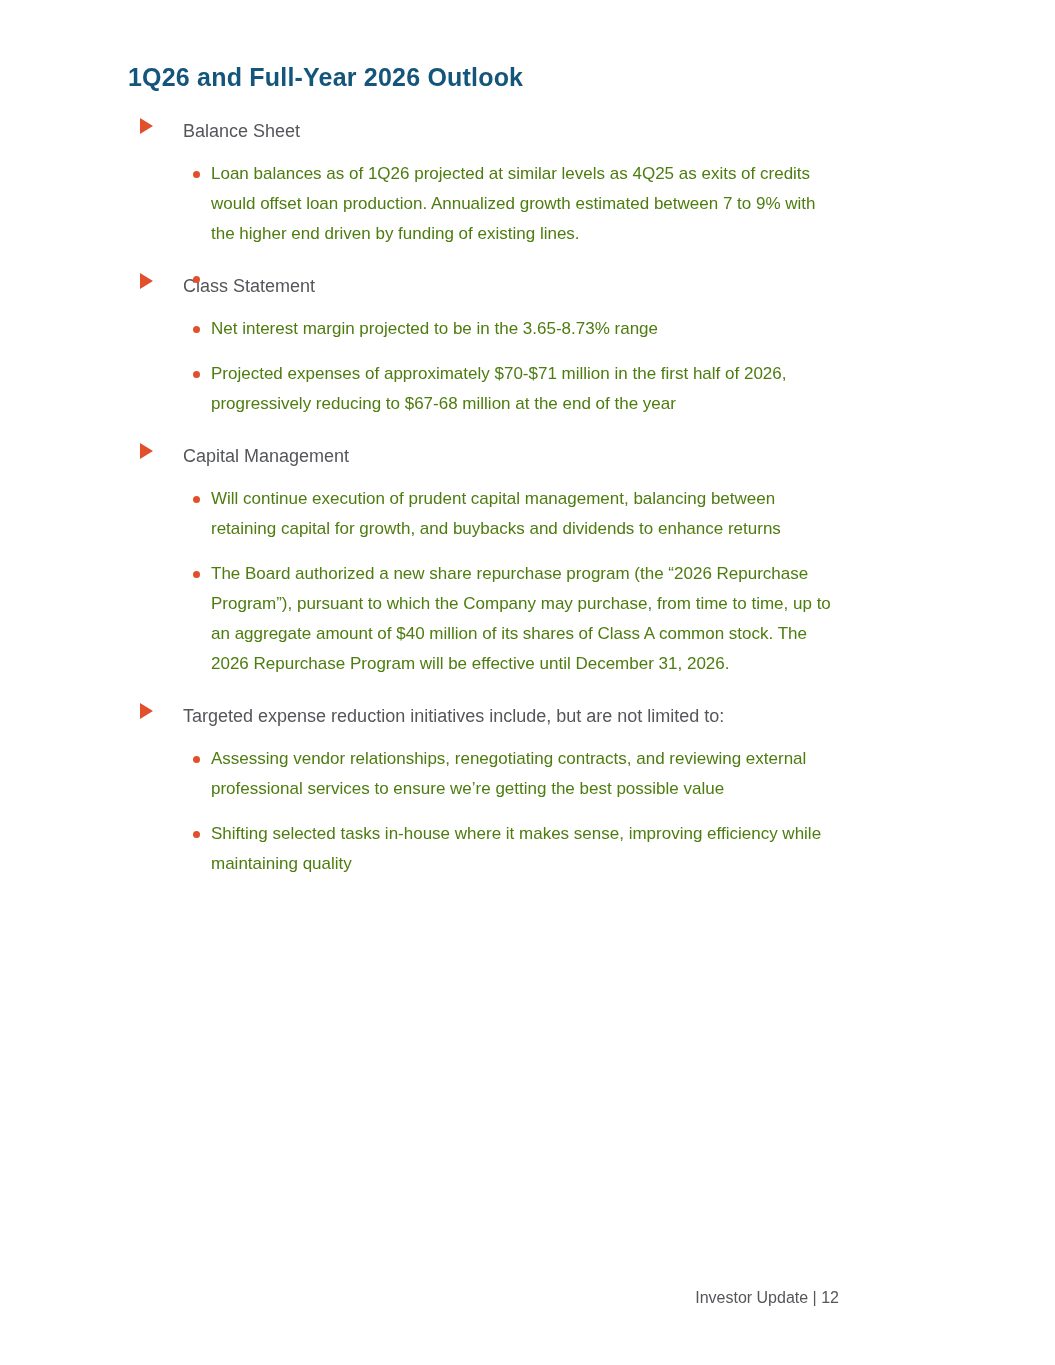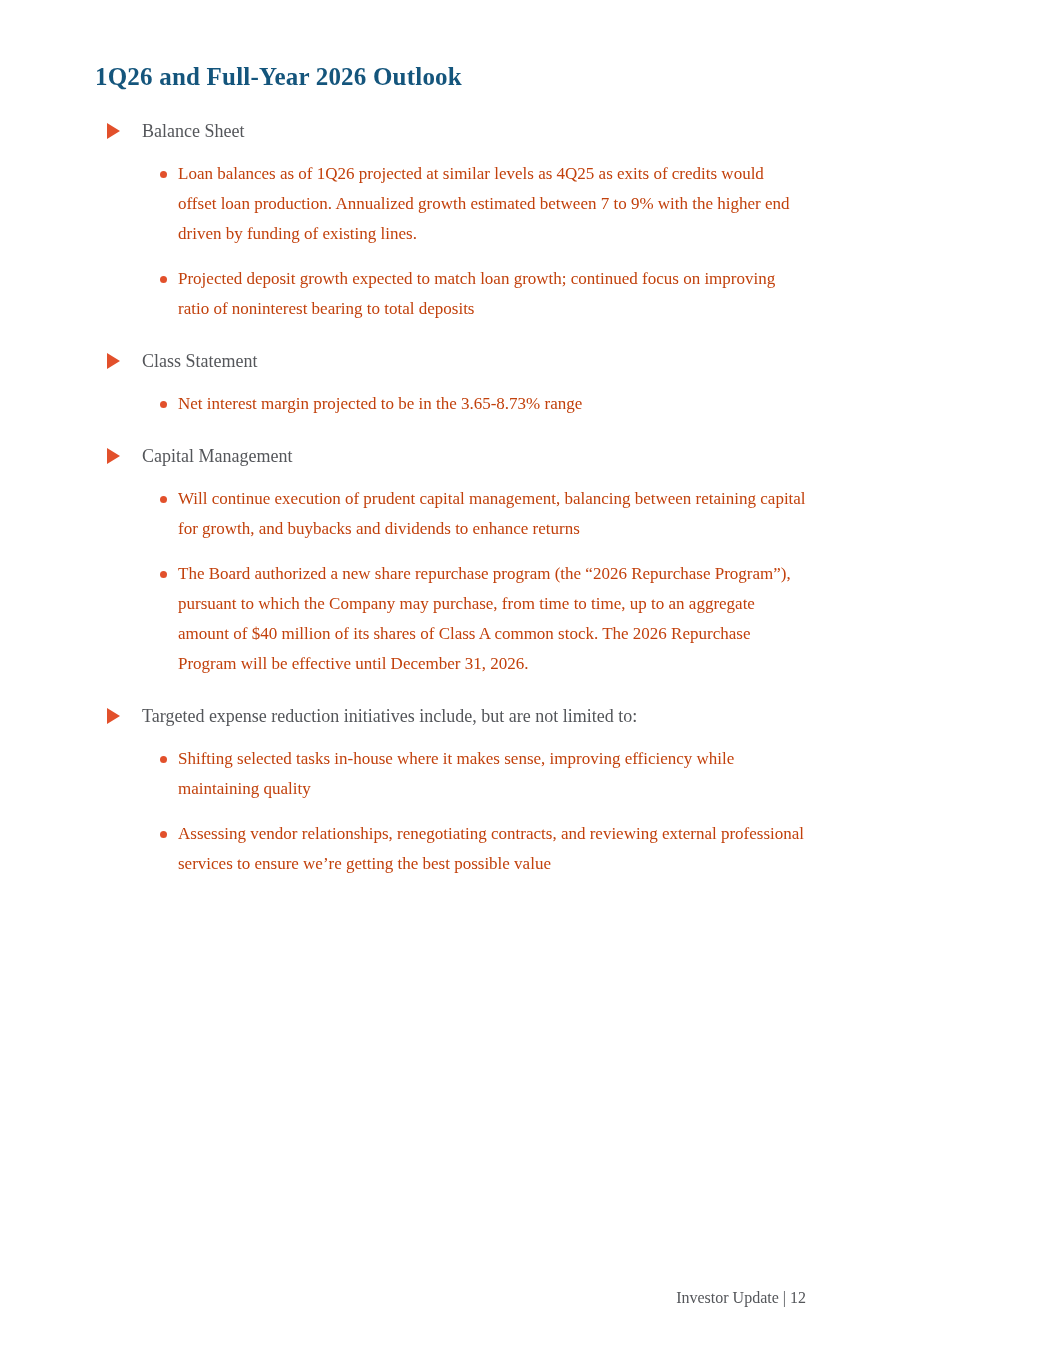--- a/index.html
+++ b/index.html
@@ -7,43 +7,43 @@
     padding: 0;
     background: #ffffff;
   }
   .page {
     position: relative;
     width: 901px;
     height: 1365px;
     box-sizing: border-box;
     padding: 62px 95px 0 95px;
     background: #ffffff;
-    font-family: Liberation Serif, serif;
+    font-family: Liberation Sans, sans-serif;
     color: #54565A;
     overflow: hidden;
+    margin-left: 33px;
   }
   .section-title {
     margin: 0 0 26px 0;
     font-size: 25px;
     font-weight: 700;
     color: #14557C;
     letter-spacing: 0.2px;
     line-height: 1.2;
   }
   .section-title.second {
     margin-top: 58px;
     margin-bottom: 24px;
   }
   .group {
     margin: 0;
   }
   .group-header {
     display: flex;
-    align-items: center;
-    gap: 22px;
+    gap: 30px;
     margin: 24px 0 6px 12px;
     font-size: 18px;
     line-height: 26px;
     color: #54565A;
   }
   .tri {
     flex: 0 0 auto;
     width: 0;
     height: 0;
     border-left: 13px solid #E2502B;
@@ -55,21 +55,21 @@
     margin: 0;
     padding: 0 0 0 65px;
   }
   ul.bullets li.bullet {
     position: relative;
     padding-left: 18px;
     margin: 15px 0 15px 0;
     font-size: 17px;
     line-height: 30px;
     max-width: 772px;
-    color: #c2410c;
+    color: #4d7c0f;
   }
   .dot {
     position: absolute;
     left: 0;
     top: 12px;
     width: 7px;
     height: 7px;
     border-radius: 50%;
     background: #E2502B;
   }
@@ -95,34 +95,37 @@
         <span class="tri"></span>
         <span class="group-label">Balance Sheet</span>
       </div>
       <ul class="bullets">
         <li class="bullet">
           <span class="dot"></span>
           <span class="bullet-text">Loan balances as of 1Q26 projected at similar levels as 4Q25 as exits of credits would offset loan production. Annualized growth estimated between 7 to 9% with the higher end driven by funding of existing lines.</span>
         </li>
         <li class="bullet">
           <span class="dot"></span>
-          <span class="bullet-text">Projected deposit growth expected to match loan growth; continued focus on improving ratio of noninterest bearing to total deposits</span>
         </li>
       </ul>
     </div>
 
     <div class="group">
       <div class="group-header">
         <span class="tri"></span>
         <span class="group-label">Class Statement</span>
       </div>
       <ul class="bullets">
         <li class="bullet">
           <span class="dot"></span>
           <span class="bullet-text">Net interest margin projected to be in the 3.65-8.73% range</span>
+        </li>
+        <li class="bullet">
+          <span class="dot"></span>
+          <span class="bullet-text">Projected expenses of approximately $70-$71 million in the first half of 2026, progressively reducing to $67-68 million at the end of the year</span>
         </li>
       </ul>
     </div>
 
     <div class="group">
       <div class="group-header">
         <span class="tri"></span>
         <span class="group-label">Capital Management</span>
       </div>
       <ul class="bullets">
@@ -141,25 +144,25 @@
   <section class="section">
 
     <div class="group">
       <div class="group-header">
         <span class="tri"></span>
         <span class="group-label">Targeted expense reduction initiatives include, but are not limited to:</span>
       </div>
       <ul class="bullets">
         <li class="bullet">
           <span class="dot"></span>
-          <span class="bullet-text">Shifting selected tasks in-house where it makes sense, improving efficiency while maintaining quality</span>
+          <span class="bullet-text">Assessing vendor relationships, renegotiating contracts, and reviewing external professional services to ensure we’re getting the best possible value</span>
         </li>
         <li class="bullet">
           <span class="dot"></span>
-          <span class="bullet-text">Assessing vendor relationships, renegotiating contracts, and reviewing external professional services to ensure we’re getting the best possible value</span>
+          <span class="bullet-text">Shifting selected tasks in-house where it makes sense, improving efficiency while maintaining quality</span>
         </li>
       </ul>
     </div>
   </section>
 
   <div class="page-footer">Investor Update | 12</div>
 
 </div>
 
 </body></html>

